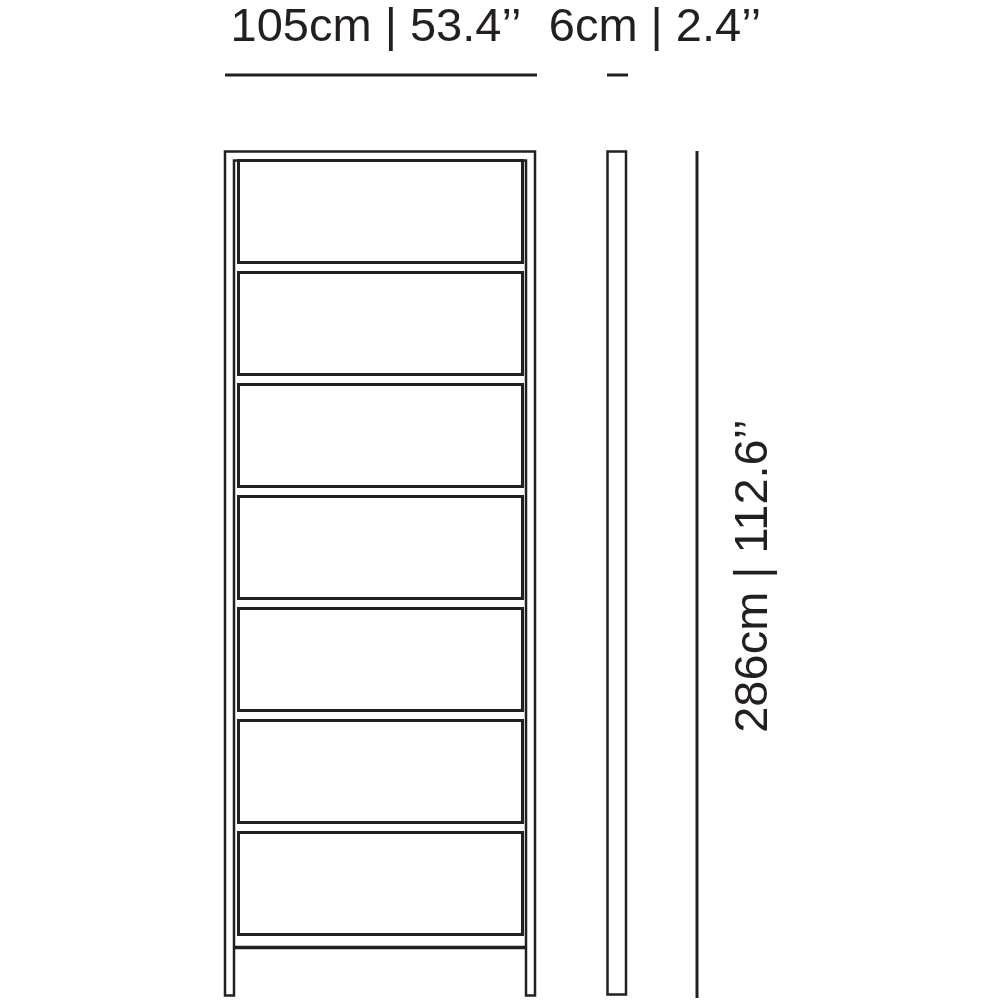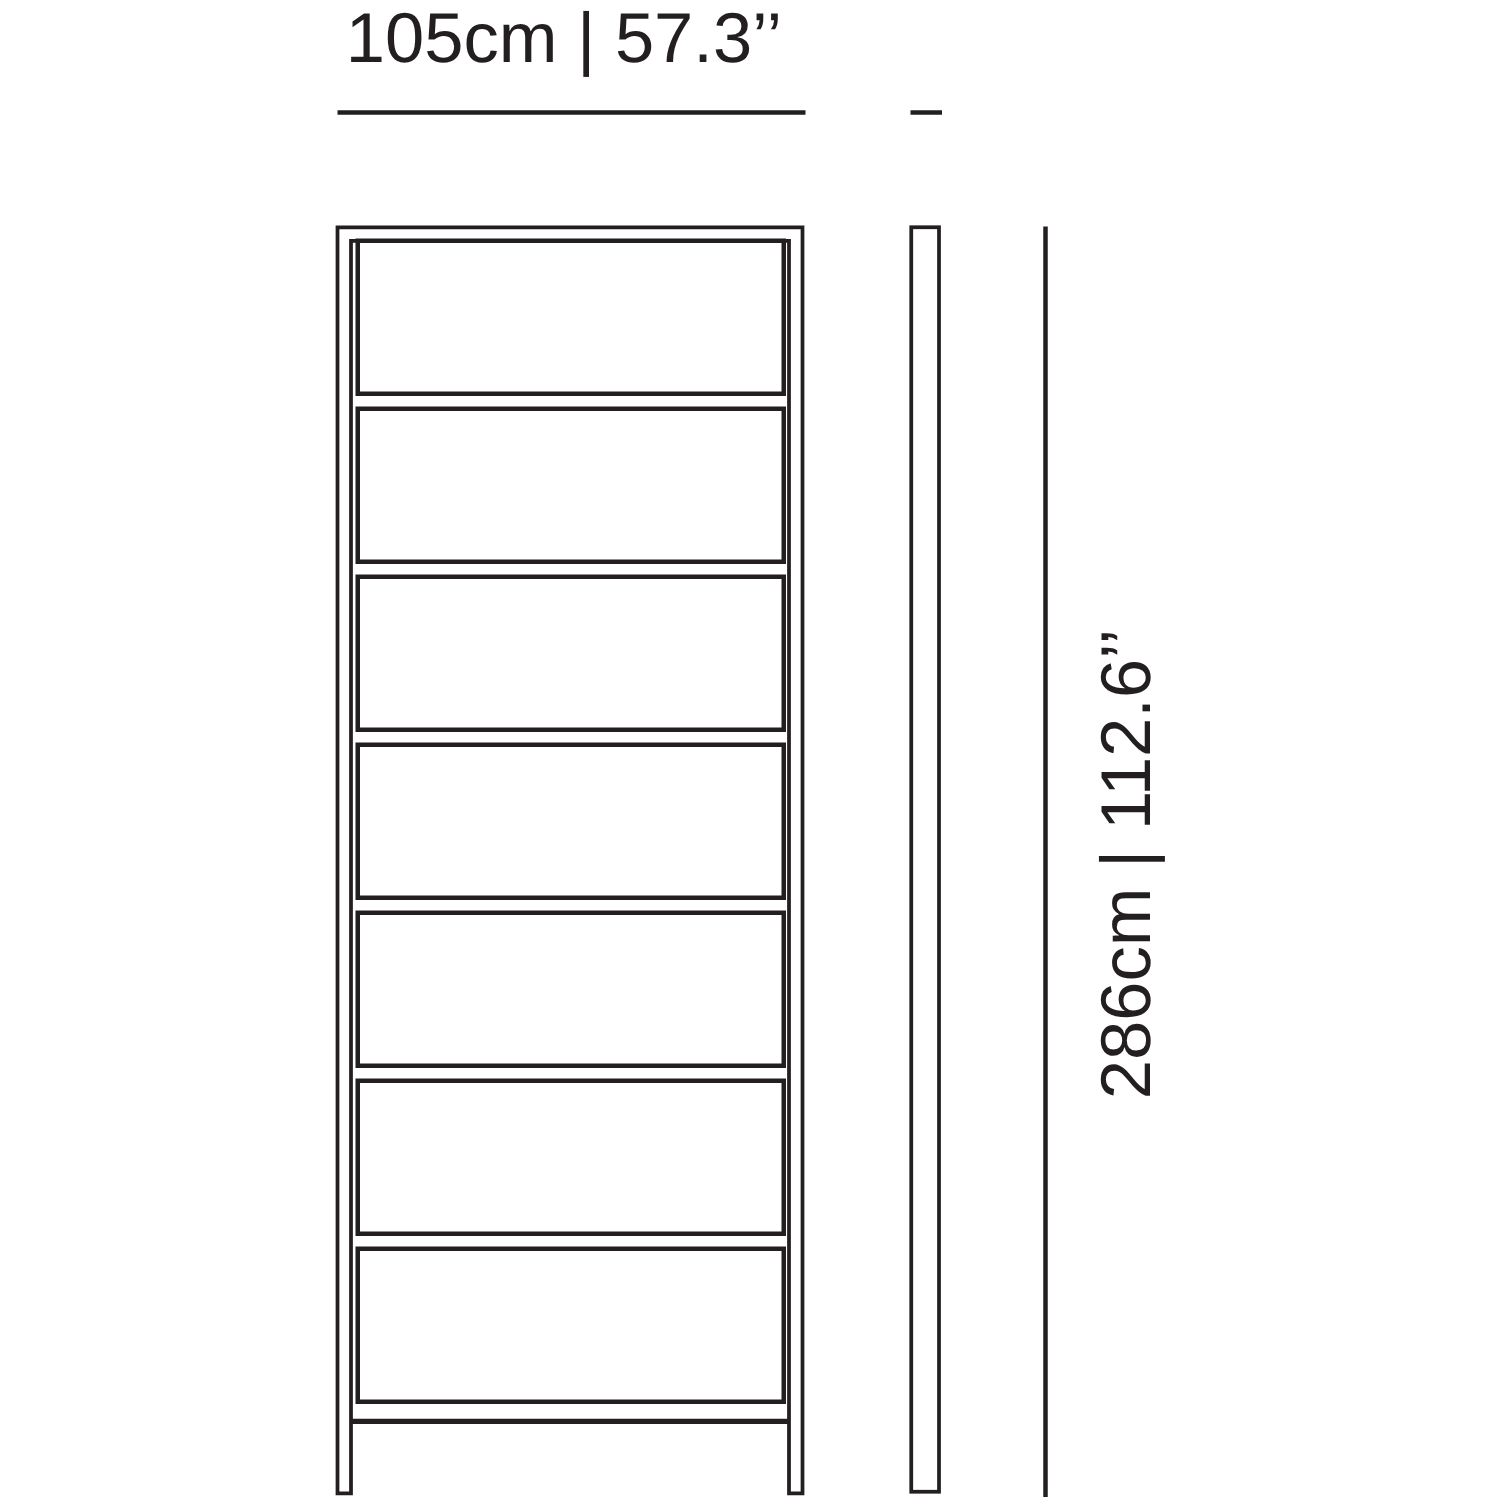--- a/index.html
+++ b/index.html
@@ -34,22 +34,23 @@
   .member { fill: #ffffff; stroke: var(--ink, #231f20); stroke-width: 2.5; }
   .panel  { fill: #ffffff; stroke: var(--ink, #231f20); stroke-width: 3; }
   .dimline{ fill: none; stroke: var(--ink, #231f20); stroke-width: 3; }
   .bar    { fill: none; stroke: var(--ink, #231f20); stroke-width: 3.5; }
 </style>
 </head>
 <body>
 
 <div class="canvas">
 
-  <div class="dim-label top" style="left:376px">105cm | 57.3’’</div>
+  <div class="dim-label top" style="left:376px">105cm | 53.4’’</div>
 
+  <div class="dim-label top" style="left:655px">6cm | 2.4’’</div>
 
   <div class="dim-label vertical">286cm | 112.6’’</div>
 
   <svg class="line-art" width="1000" height="1000" viewBox="0 0 1000 1000">
 
     <line class="dimline" x1="225" y1="75" x2="537" y2="75"></line>
 
     <line class="dimline" x1="607" y1="75" x2="628" y2="75"></line>
 
     <path class="member" d="M225,995.5 L225,151.5 L535,151.5 L535,995.5 L526,995.5 L526,160.5 L234,160.5 L234,995.5 Z"></path>

